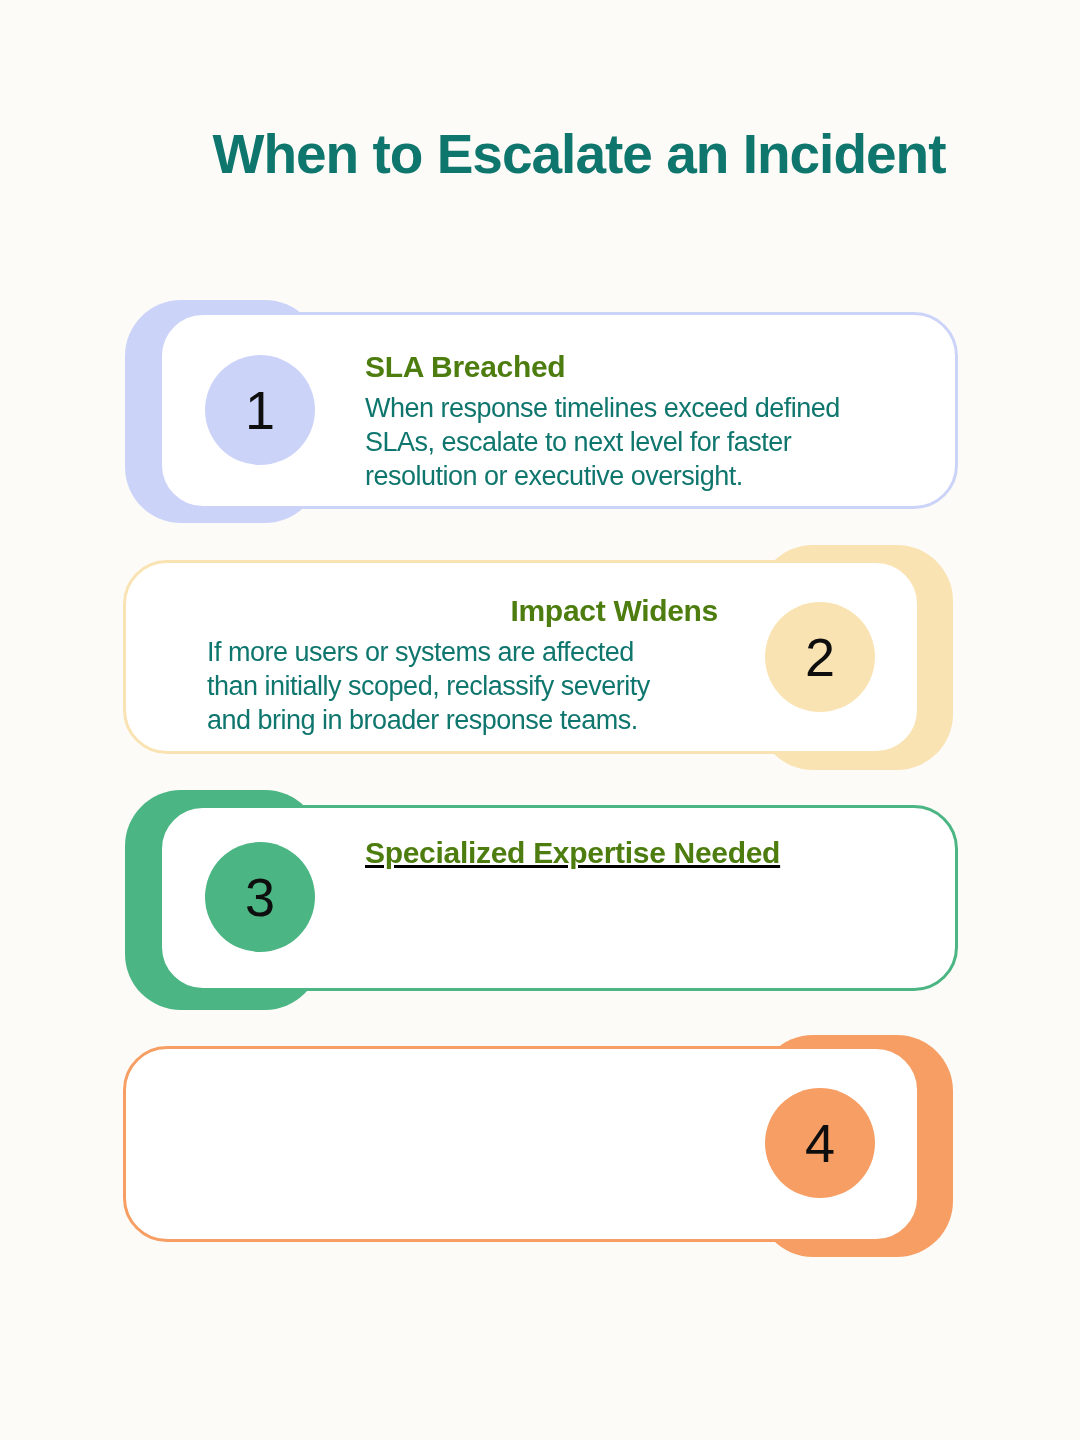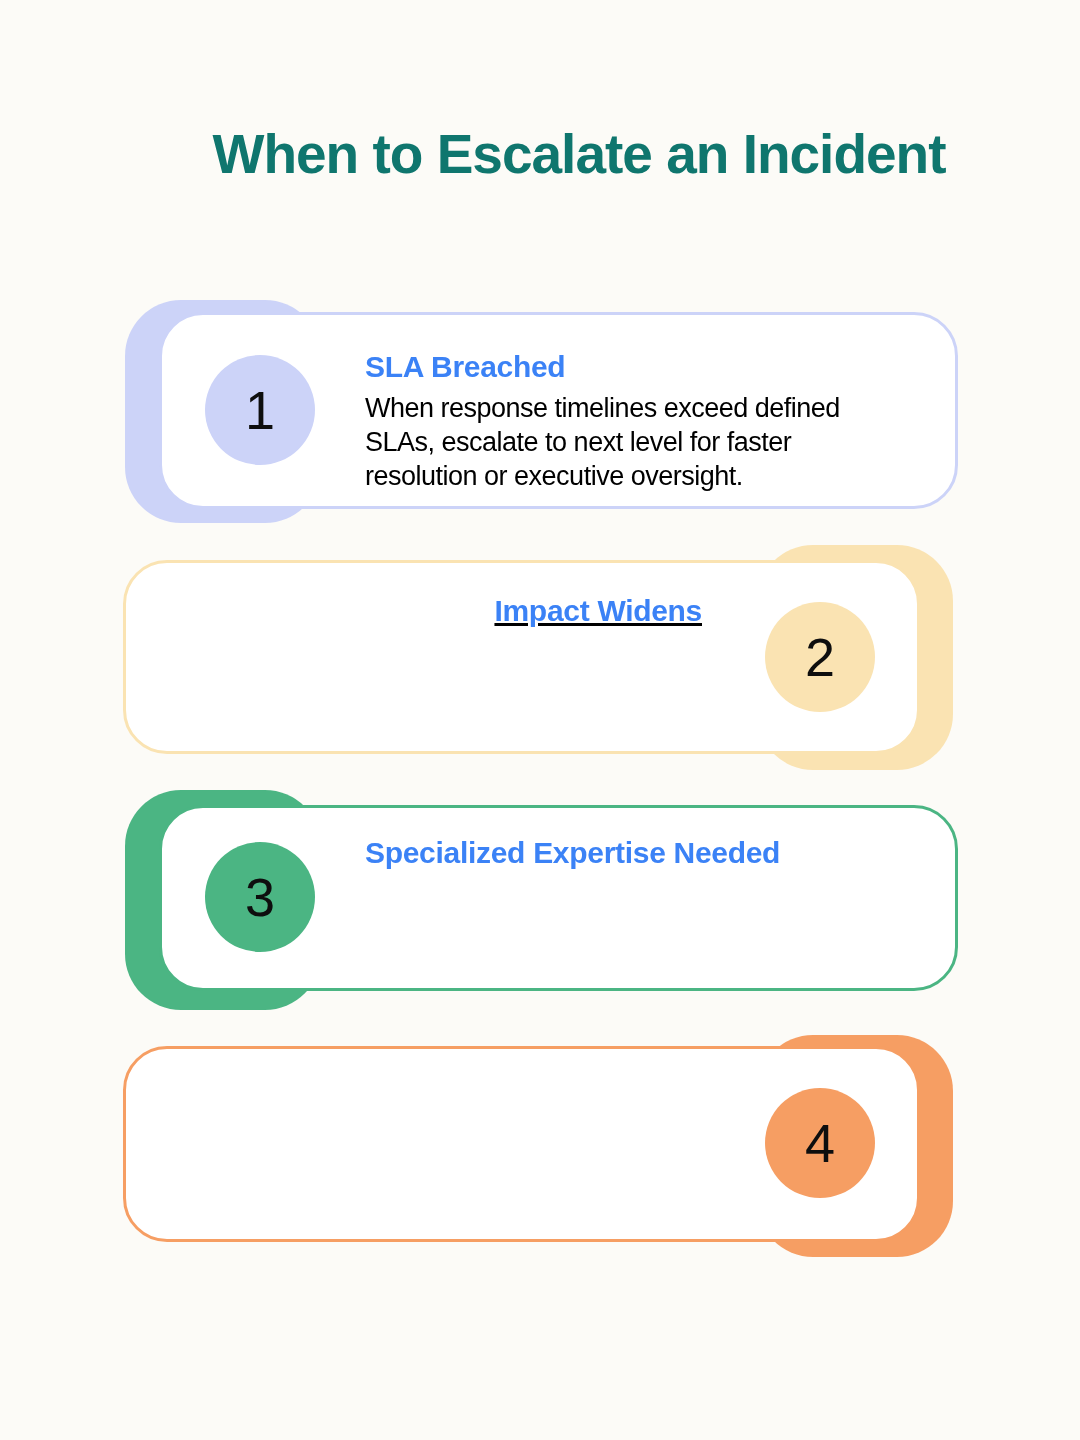--- a/index.html
+++ b/index.html
@@ -46,50 +46,50 @@
   .num-circle span{
     font-size:54px;
     color:#0e0e0e;
     line-height:1;
   }
   .card-text{
     position:absolute;
     z-index:3;
   }
   .card-text h2{
-    margin:0 16px 7px 0;
+    margin:0 0 7px 0;
     font-size:30px;
     font-weight:700;
     letter-spacing:-0.3px;
-    color:#3b82f6;
+    color:#4d7c0f;
   }
   .card-text p{
     margin:0;
     font-size:27px;
     letter-spacing:-0.5px;
     line-height:34px;
-    color:#000000;
+    color:#0f766e;
     white-space:pre-line;
   }
   
   .c1-backing{left:125px; top:300px;  width:196px; height:223px;}
   .c1-panel  {left:159px; top:312px;  width:799px; height:197px;}
   .c1-circle {left:205px; top:355px;}
   .c1-text   {left:365px; top:350px;  width:590px; text-align:left;}
 
   .c2-backing{left:757px; top:545px;  width:196px; height:225px;}
   .c2-panel  {left:123px; top:560px;  width:797px; height:194px;}
   .c2-circle {left:765px; top:602px;}
-  .c2-text   {left:207px; top:594px;  width:511px; text-align:left;text-decoration:underline;}
+  .c2-text   {left:207px; top:594px;  width:511px; text-align:left;}
   .c2-text h2{text-align:right;}
 
   .c3-backing{left:125px; top:790px;  width:196px; height:220px;}
   .c3-panel  {left:159px; top:805px;  width:799px; height:186px;}
   .c3-circle {left:205px; top:842px;}
-  .c3-text   {left:365px; top:836px;  width:590px; text-align:left;}
+  .c3-text   {left:365px; top:836px;  width:590px; text-align:left;text-decoration:underline;}
 
   .c4-backing{left:757px; top:1035px; width:196px; height:222px;}
   .c4-panel  {left:123px; top:1046px; width:797px; height:196px;}
   .c4-circle {left:765px; top:1088px;}
   .c4-text   {left:180px; top:1080px; width:547px; text-align:right;}
   .c4-text h2{text-align:right;}
 </style>
 </head>
 <body>
 
@@ -112,20 +112,23 @@
   </section>
 
   <section>
     <div class="backing c2-backing" style="background-color: rgb(250, 227, 178);"></div>
     <div class="panel c2-panel" style="border-color: rgb(250, 227, 178);"></div>
     <div class="num-circle c2-circle" style="background-color: rgb(250, 227, 178);">
       <span>2</span>
     </div>
     <div class="card-text c2-text">
       <h2>Impact Widens</h2>
+      <p>If more users or systems are affected
+than initially scoped, reclassify severity
+and bring in broader response teams.</p>
     </div>
   </section>
 
   <section>
     <div class="backing c3-backing" style="background-color: rgb(75, 181, 131);"></div>
     <div class="panel c3-panel" style="border-color: rgb(75, 181, 131);"></div>
     <div class="num-circle c3-circle" style="background-color: rgb(75, 181, 131);">
       <span>3</span>
     </div>
     <div class="card-text c3-text">

